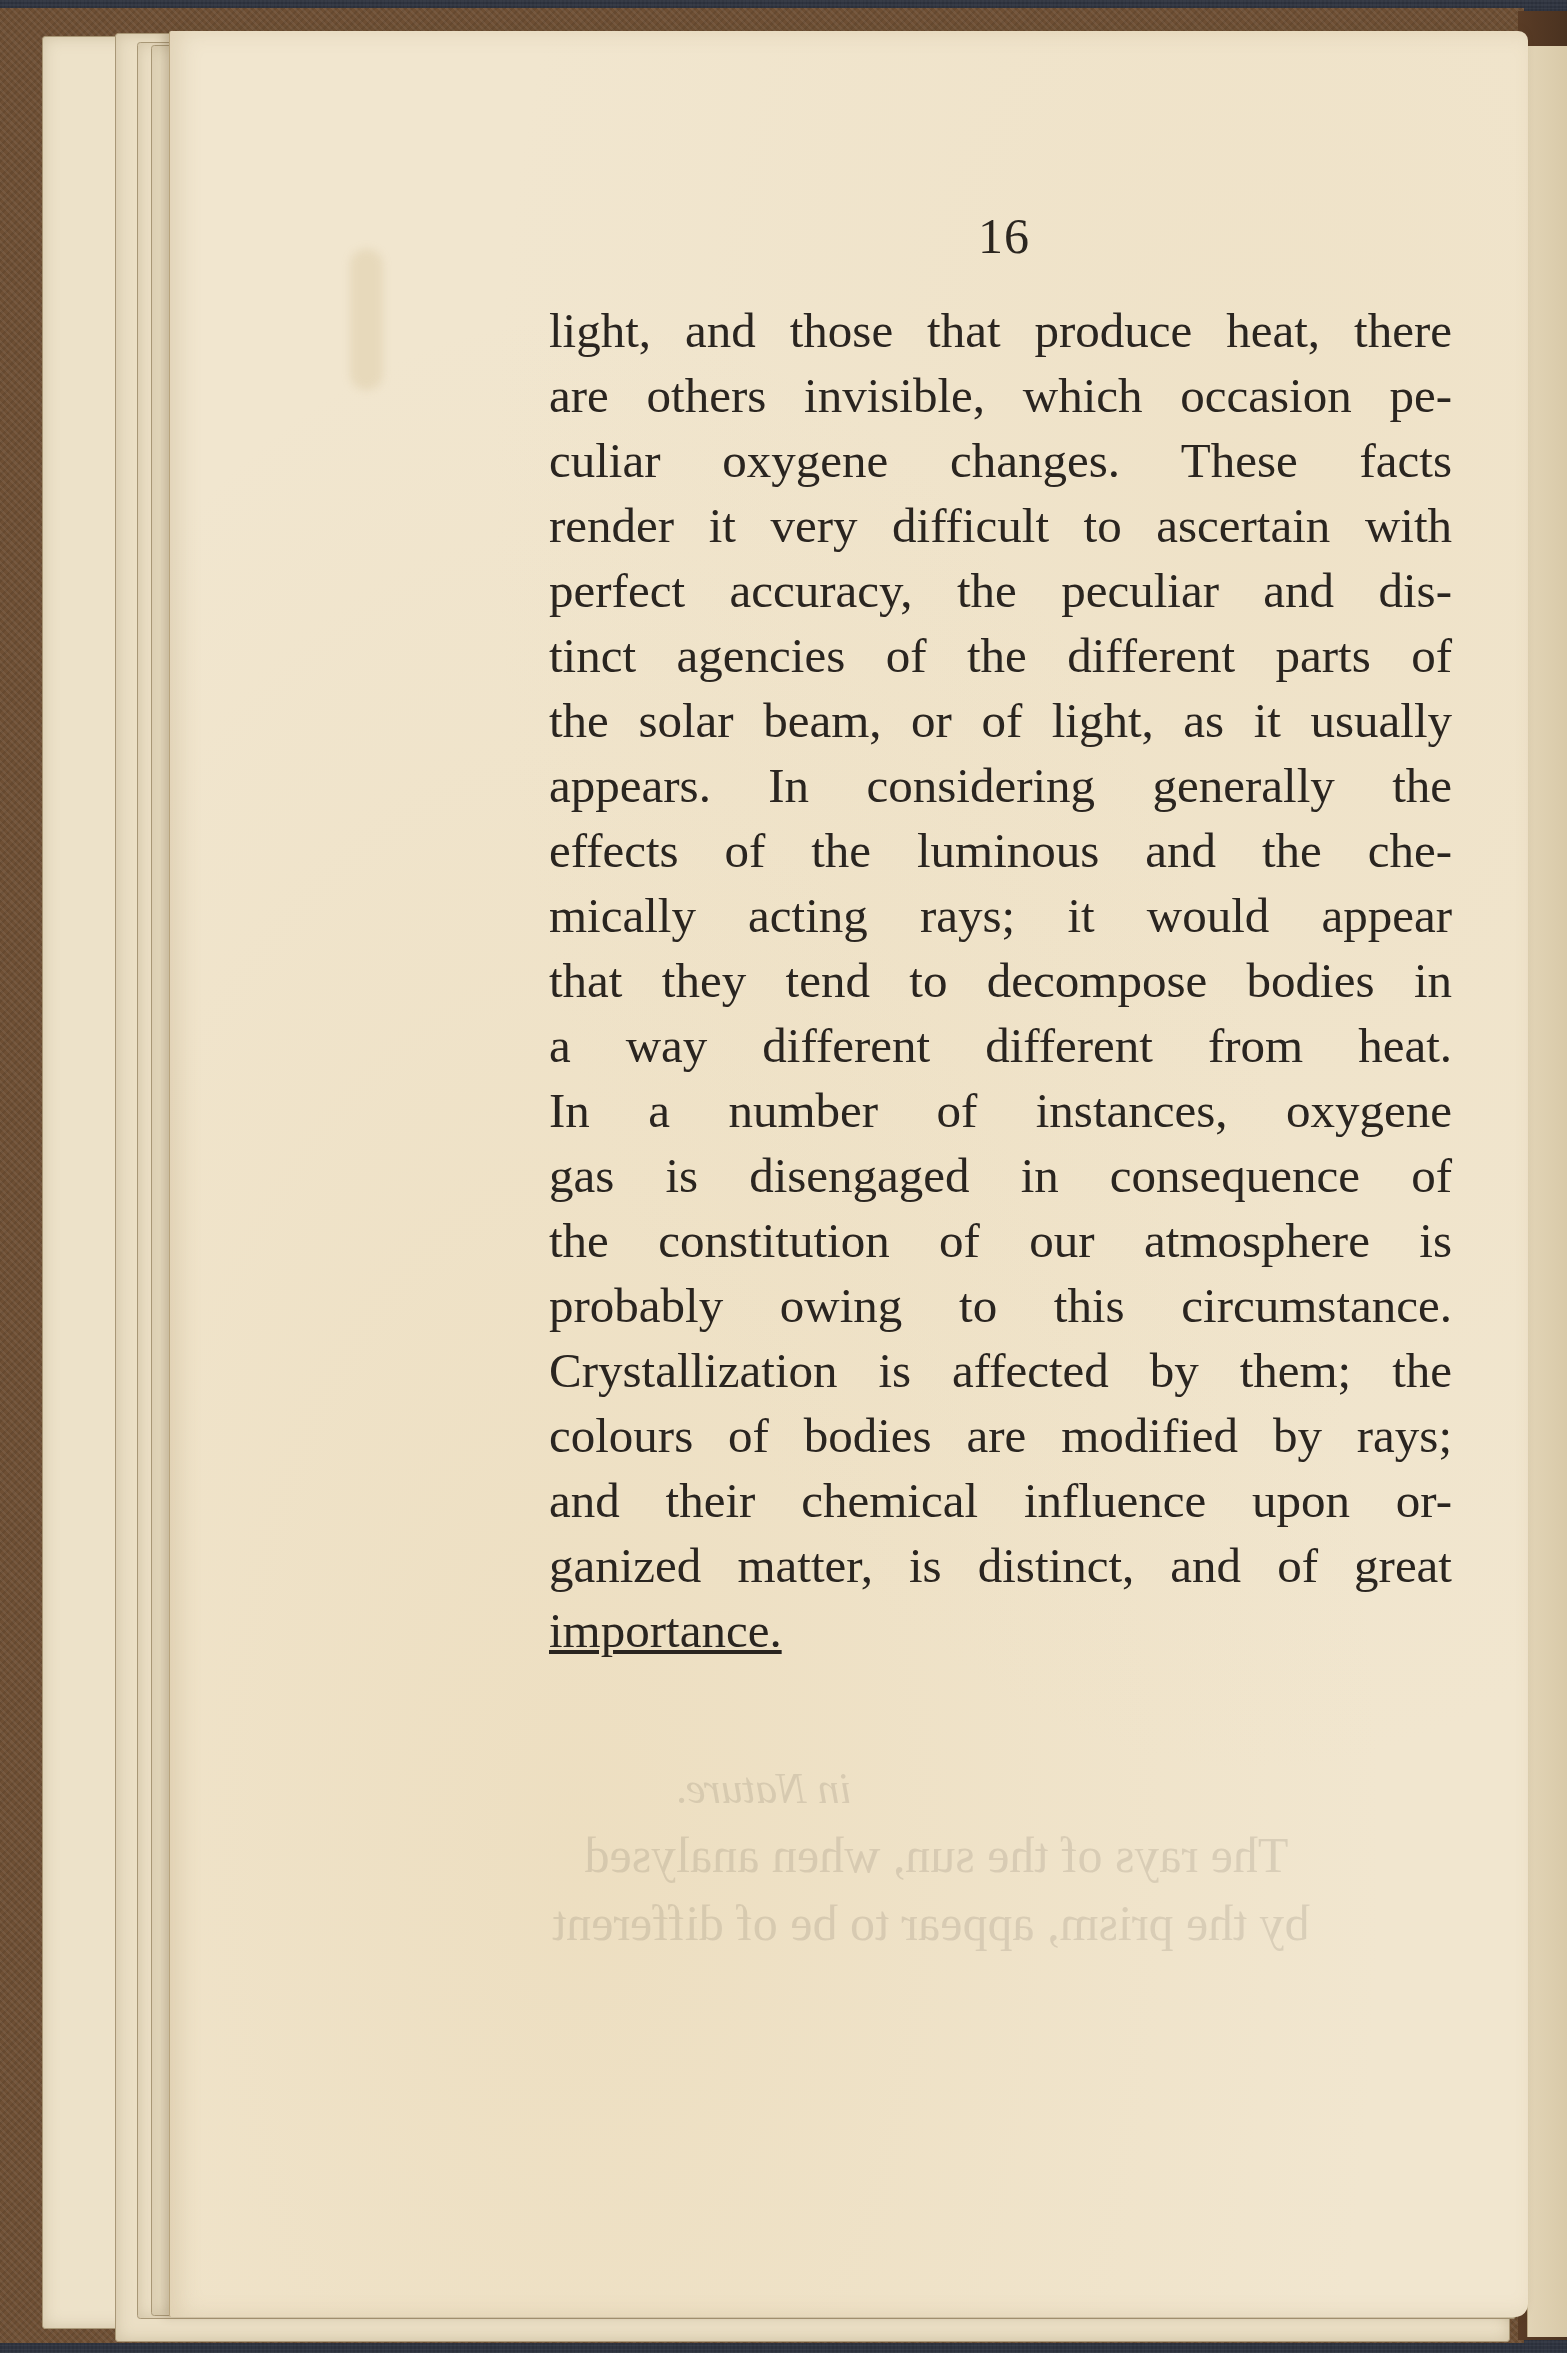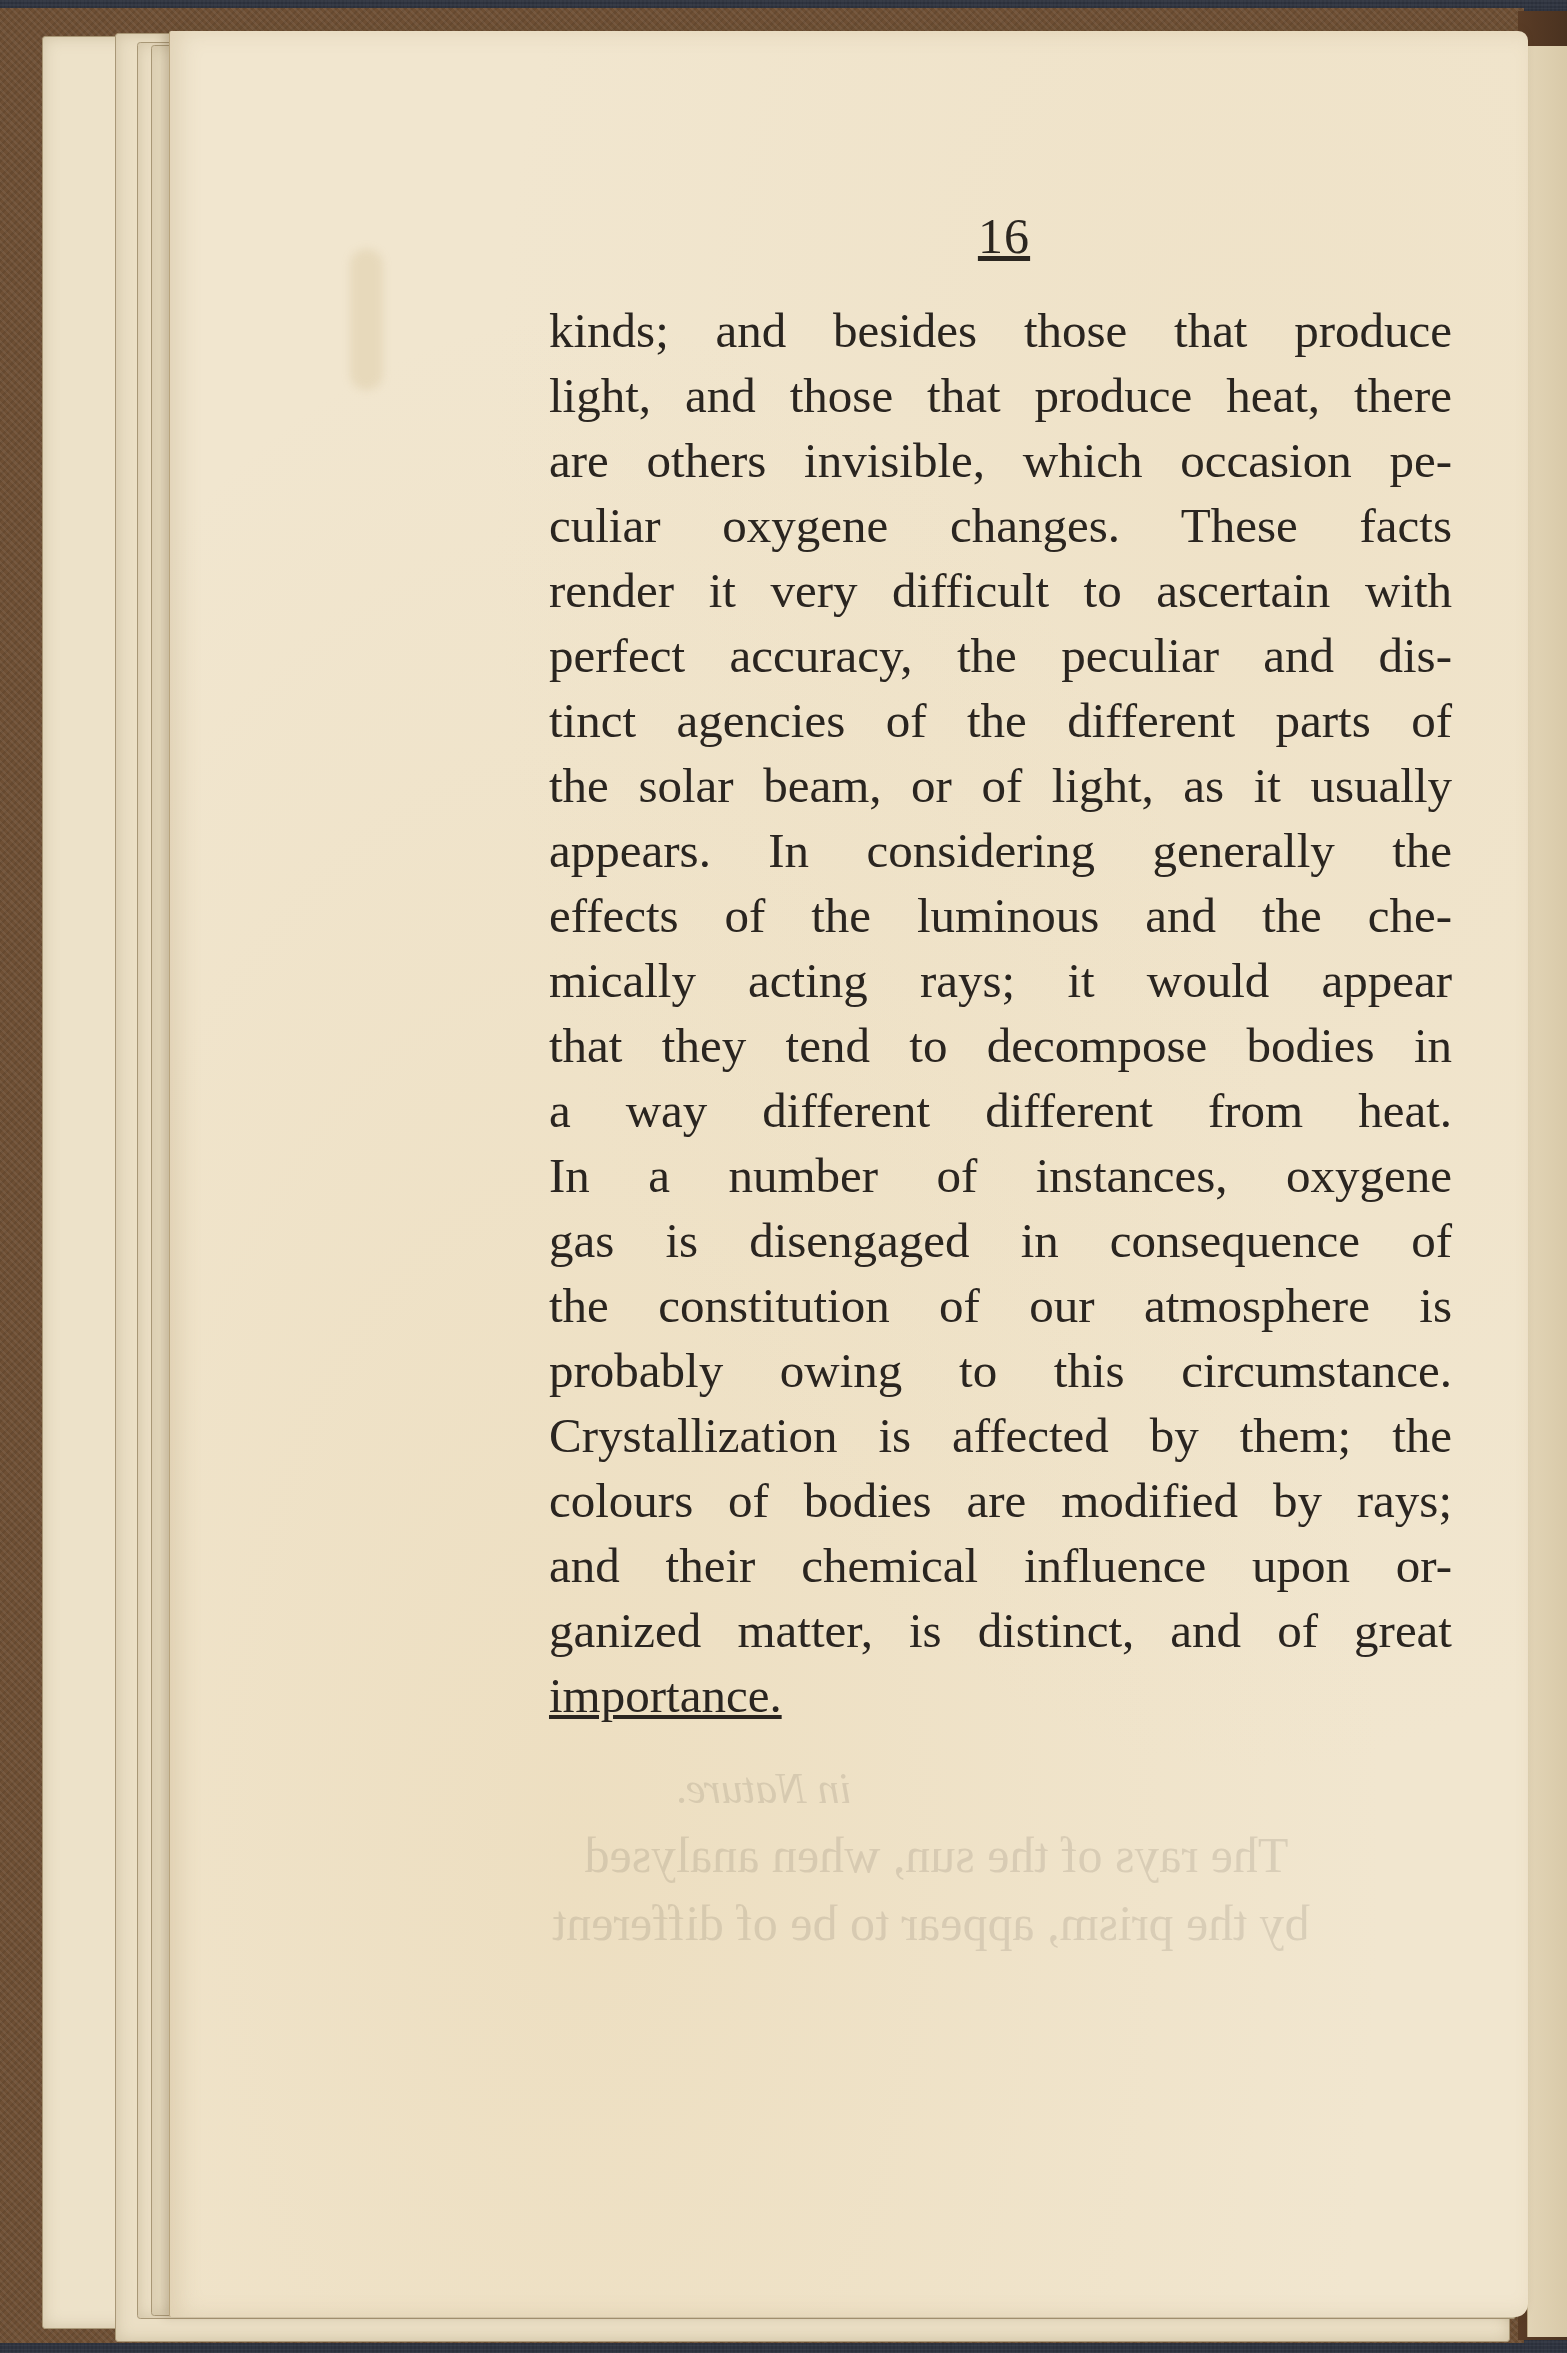--- a/index.html
+++ b/index.html
@@ -54,21 +54,21 @@
     position: absolute; left: 180px; top: 218px; width: 33px; height: 141px;
     background: rgba(190,160,100,0.18); border-radius: 16.3px; filter: blur(4.4px);
   }
   .right-leaf {
     position: absolute; left: 1527px; top: 46px; width: 41px; height: 2291px;
     background: linear-gradient(90deg, #e2d4b6, #d8c9a8);
     border-left: 1.1px solid #b9a783;
   }
   .page-number {
     position: absolute; left: 974px; top: 207px; width: 60px; text-align: center;
-    font-size: 50px; color: #2b2620; letter-spacing: 1.1px; text-decoration: underline;
+    font-size: 50px; color: #2b2620; letter-spacing: 1.1px;
   }
   .text-block {
     position: absolute; left: 549px; top: 298px; width: 903px;
     color: #2a2520;
   }
   .line {
     display: block; height: 65px; line-height: 65px;
     font-size: 49px; white-space: nowrap;
     text-align: justify; text-align-last: justify;
   }
@@ -99,21 +99,20 @@
   <div class="stain"></div>
 </div>
 
 <div class="bleed b1">in Nature.</div>
 <div class="bleed b2">The rays of the sun, when analysed</div>
 <div class="bleed b3">by the prism, appear to be of different</div>
 
 <div class="page-number">16</div>
 
 <div class="text-block">
-  <span class="line">kinds; and besides those that produce</span>
   <span class="line">light, and those that produce heat, there</span>
   <span class="line">are others invisible, which occasion pe-</span>
   <span class="line">culiar oxygene changes. These facts</span>
   <span class="line">render it very difficult to ascertain with</span>
   <span class="line">perfect accuracy, the peculiar and dis-</span>
   <span class="line">tinct agencies of the different parts of</span>
   <span class="line">the solar beam, or of light, as it usually</span>
   <span class="line">appears. In considering generally the</span>
   <span class="line">effects of the luminous and the che-</span>
   <span class="line">mically acting rays; it would appear</span>

